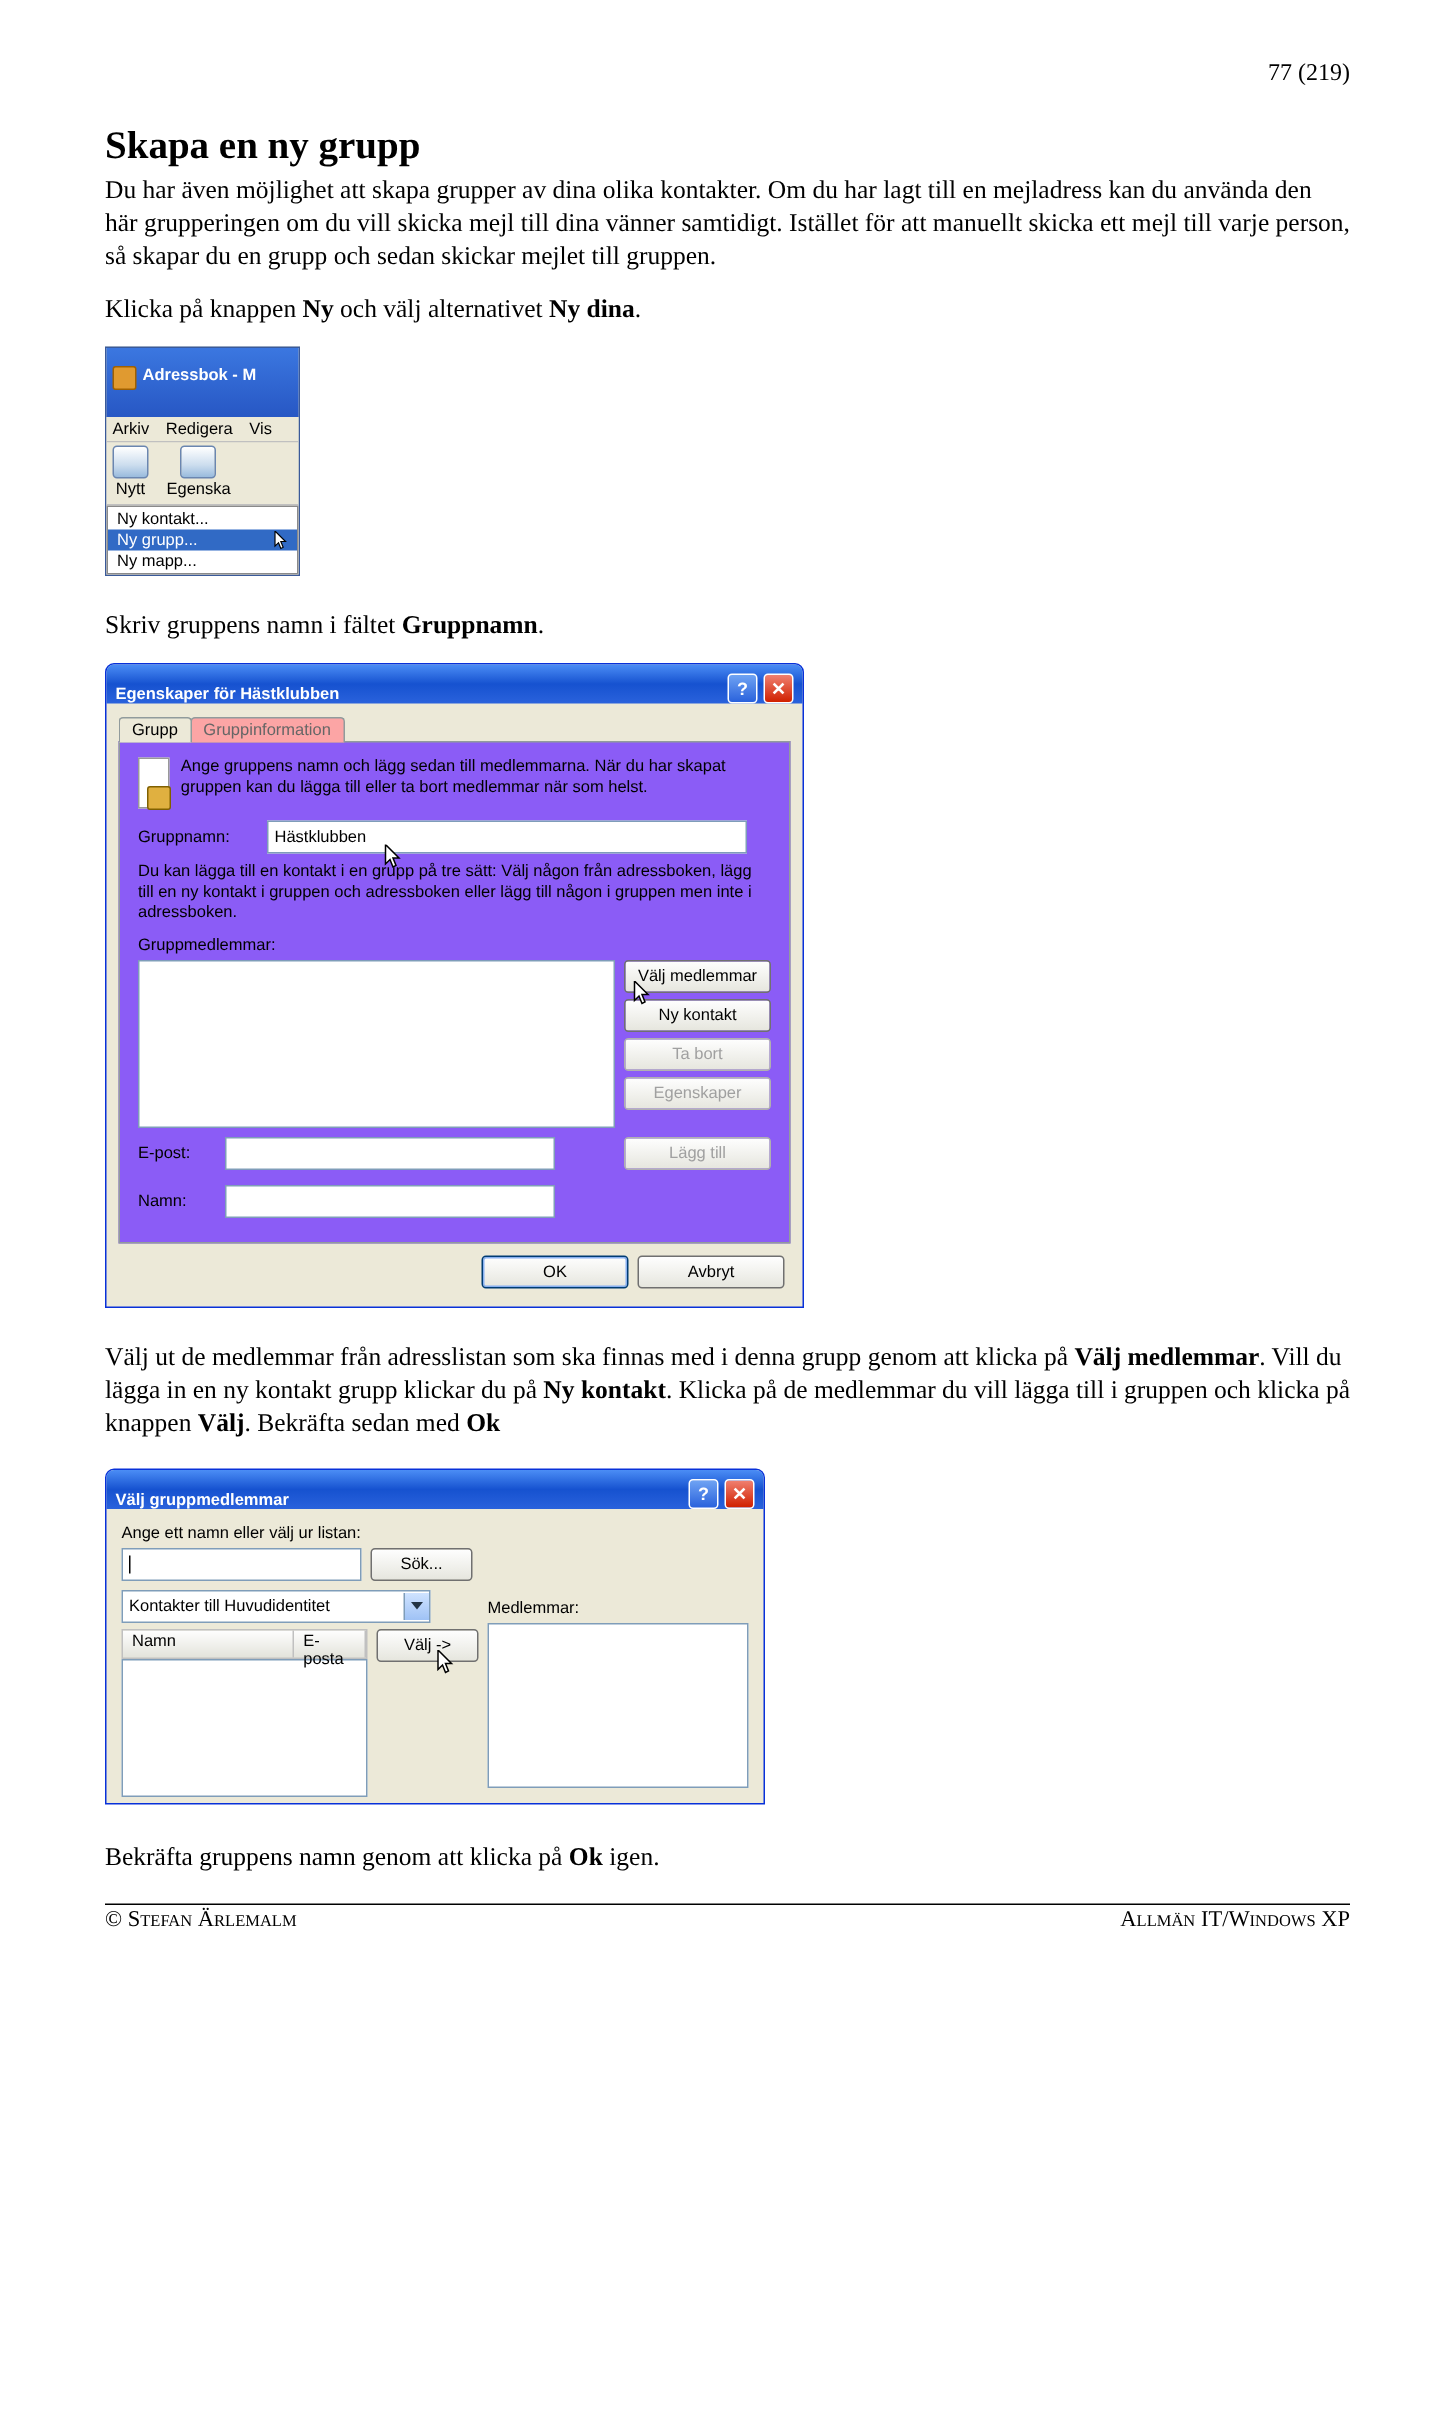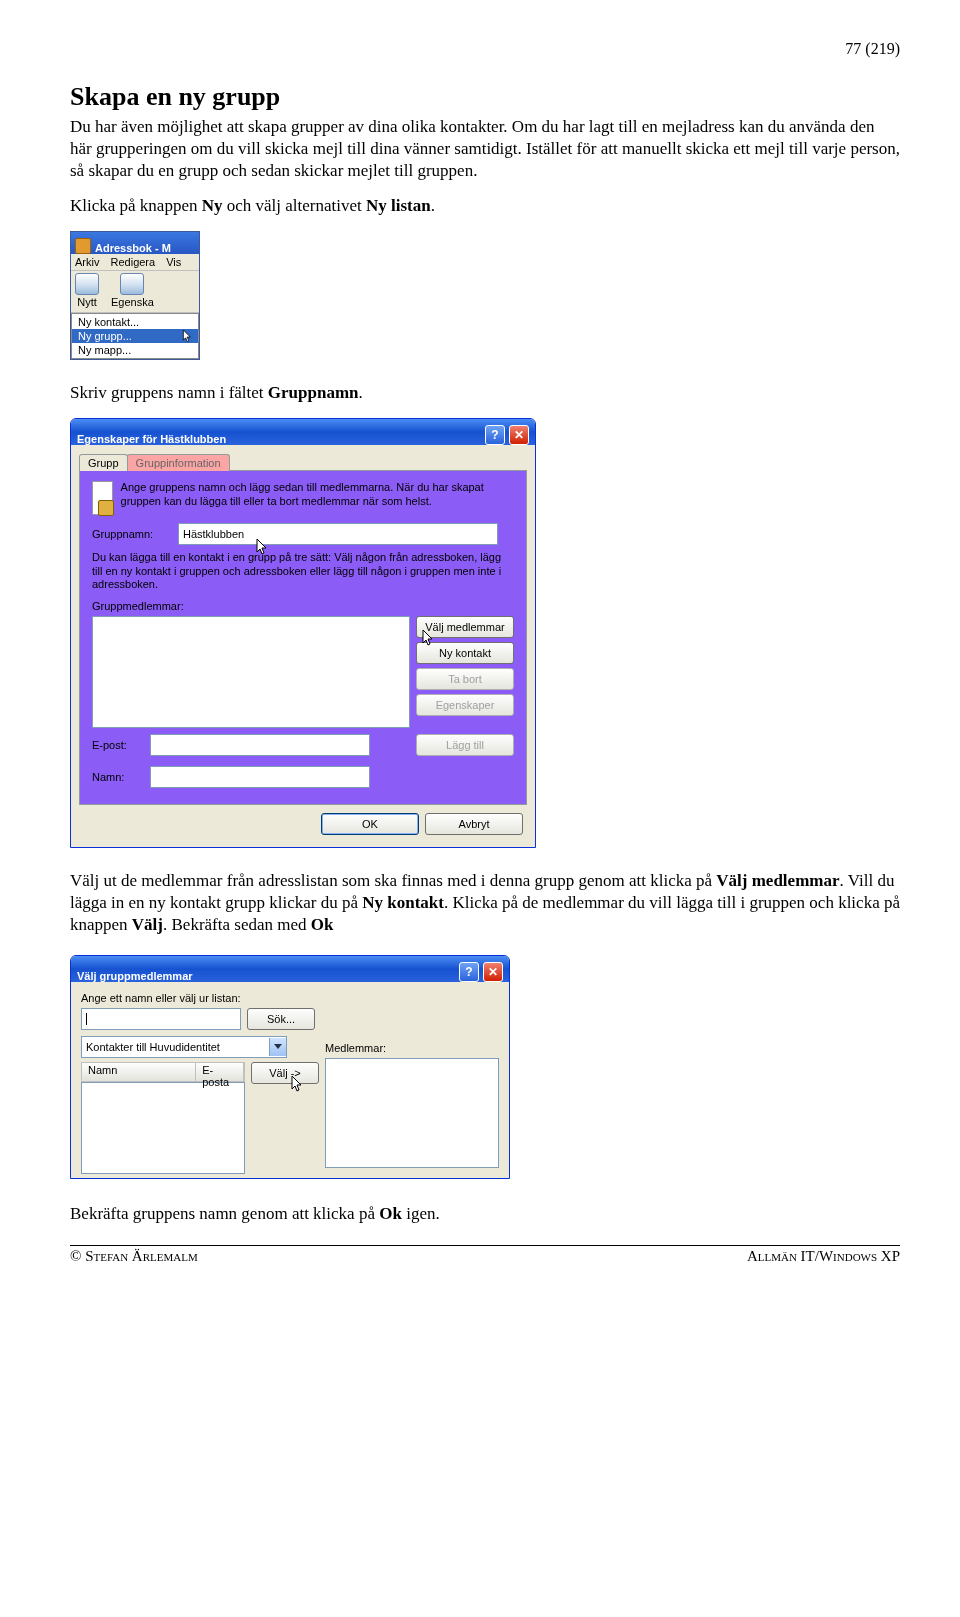--- a/index.html
+++ b/index.html
@@ -36,22 +36,22 @@
     font-size: 11px;
     border: 1px solid #3a5a9a;
     background: #ece9d8;
     margin: 10px 0 22px 0;
   }
   .shot1 .titlebar {
     height: 22px;
     background: linear-gradient(#3b77e0,#2757c4);
     color: #fff;
     display: flex;
-    align-items: flex-end;
-    padding: 0 4px;
+    align-items: flex-start;
+    padding: 12px 4px;
     font-weight: bold;
   }
   .shot1 .titlebar .ico {
     width: 14px; height: 14px; background:#e09a30; border:1px solid #a06000; margin-right:4px; border-radius:2px;
   }
   .shot1 .menubar {
     background:#ece9d8;
     padding: 2px 4px;
     border-bottom:1px solid #c0c0c0;
   }
@@ -180,21 +180,21 @@
 
 <div class="page">
 
   <div class="page-num">77 (219)</div>
 
   <h2>Skapa en ny grupp</h2>
 
   <p>Du har även möjlighet att skapa grupper av dina olika kontakter. Om du har lagt till en mejladress kan du använda den här grupperingen om du vill skicka mejl till dina vänner samtidigt. Istället för att manuellt skicka ett mejl till varje person, så skapar du en grupp och sedan skickar mejlet till gruppen.</p>
 
   <p>
-    <span>Klicka på knappen </span><b>Ny</b><span> och välj alternativet </span><b>Ny listan</b><span>.</span>
+    <span>Klicka på knappen </span><b>Ny</b><span> och välj alternativet </span><b>Ny dina</b><span>.</span>
   </p>
 
   <div class="shot1">
     <div class="titlebar">
       <div class="ico"></div>
       <span>Adressbok - M</span>
     </div>
     <div class="menubar">
       <span>Arkiv</span>
       <span>Redigera</span>

